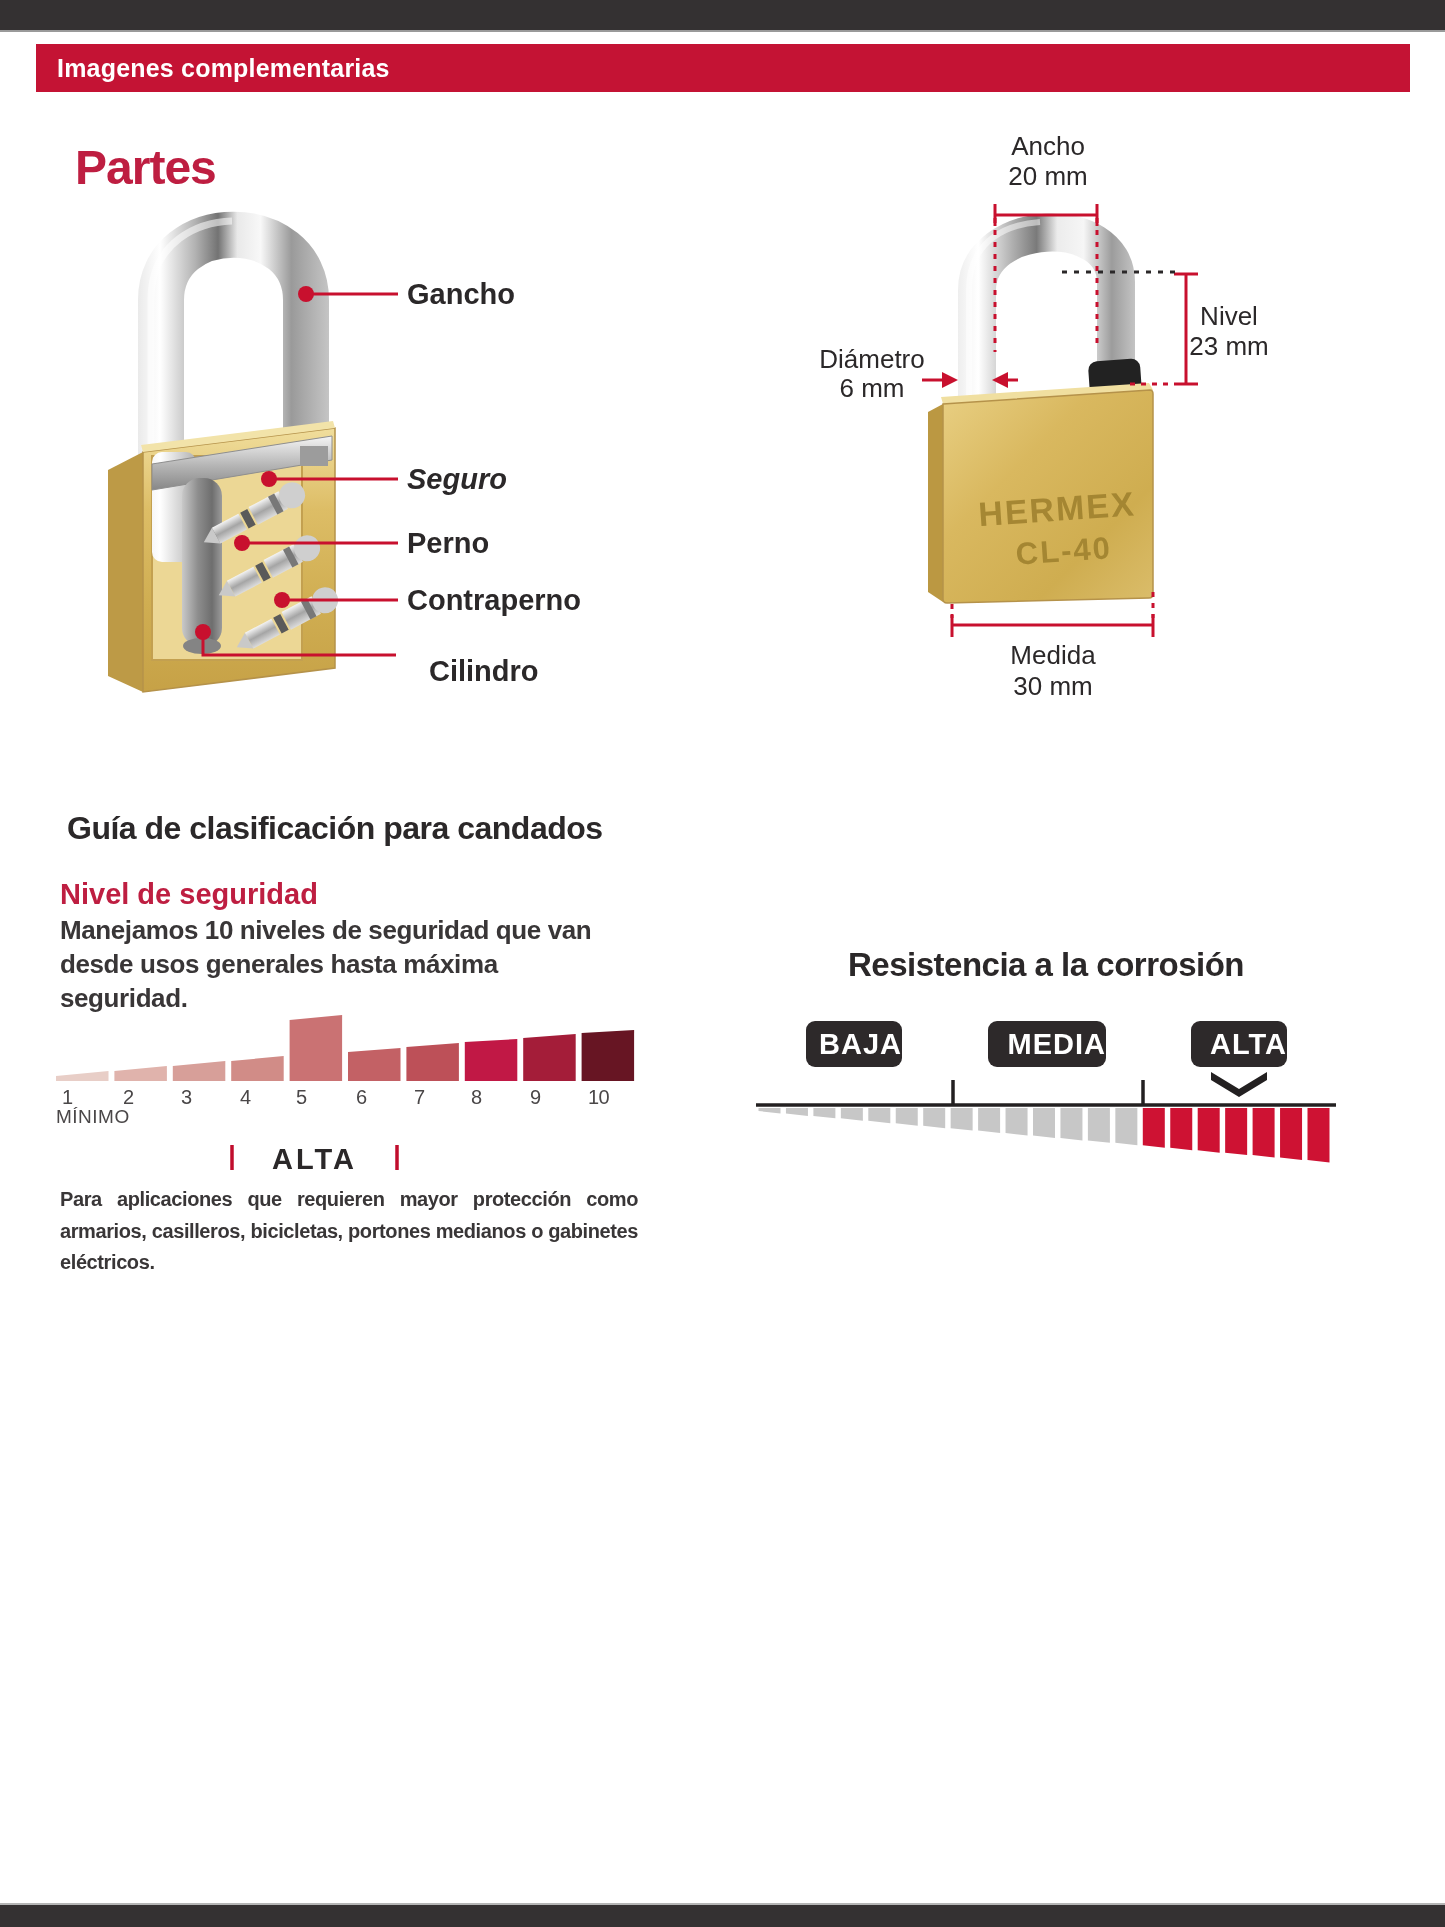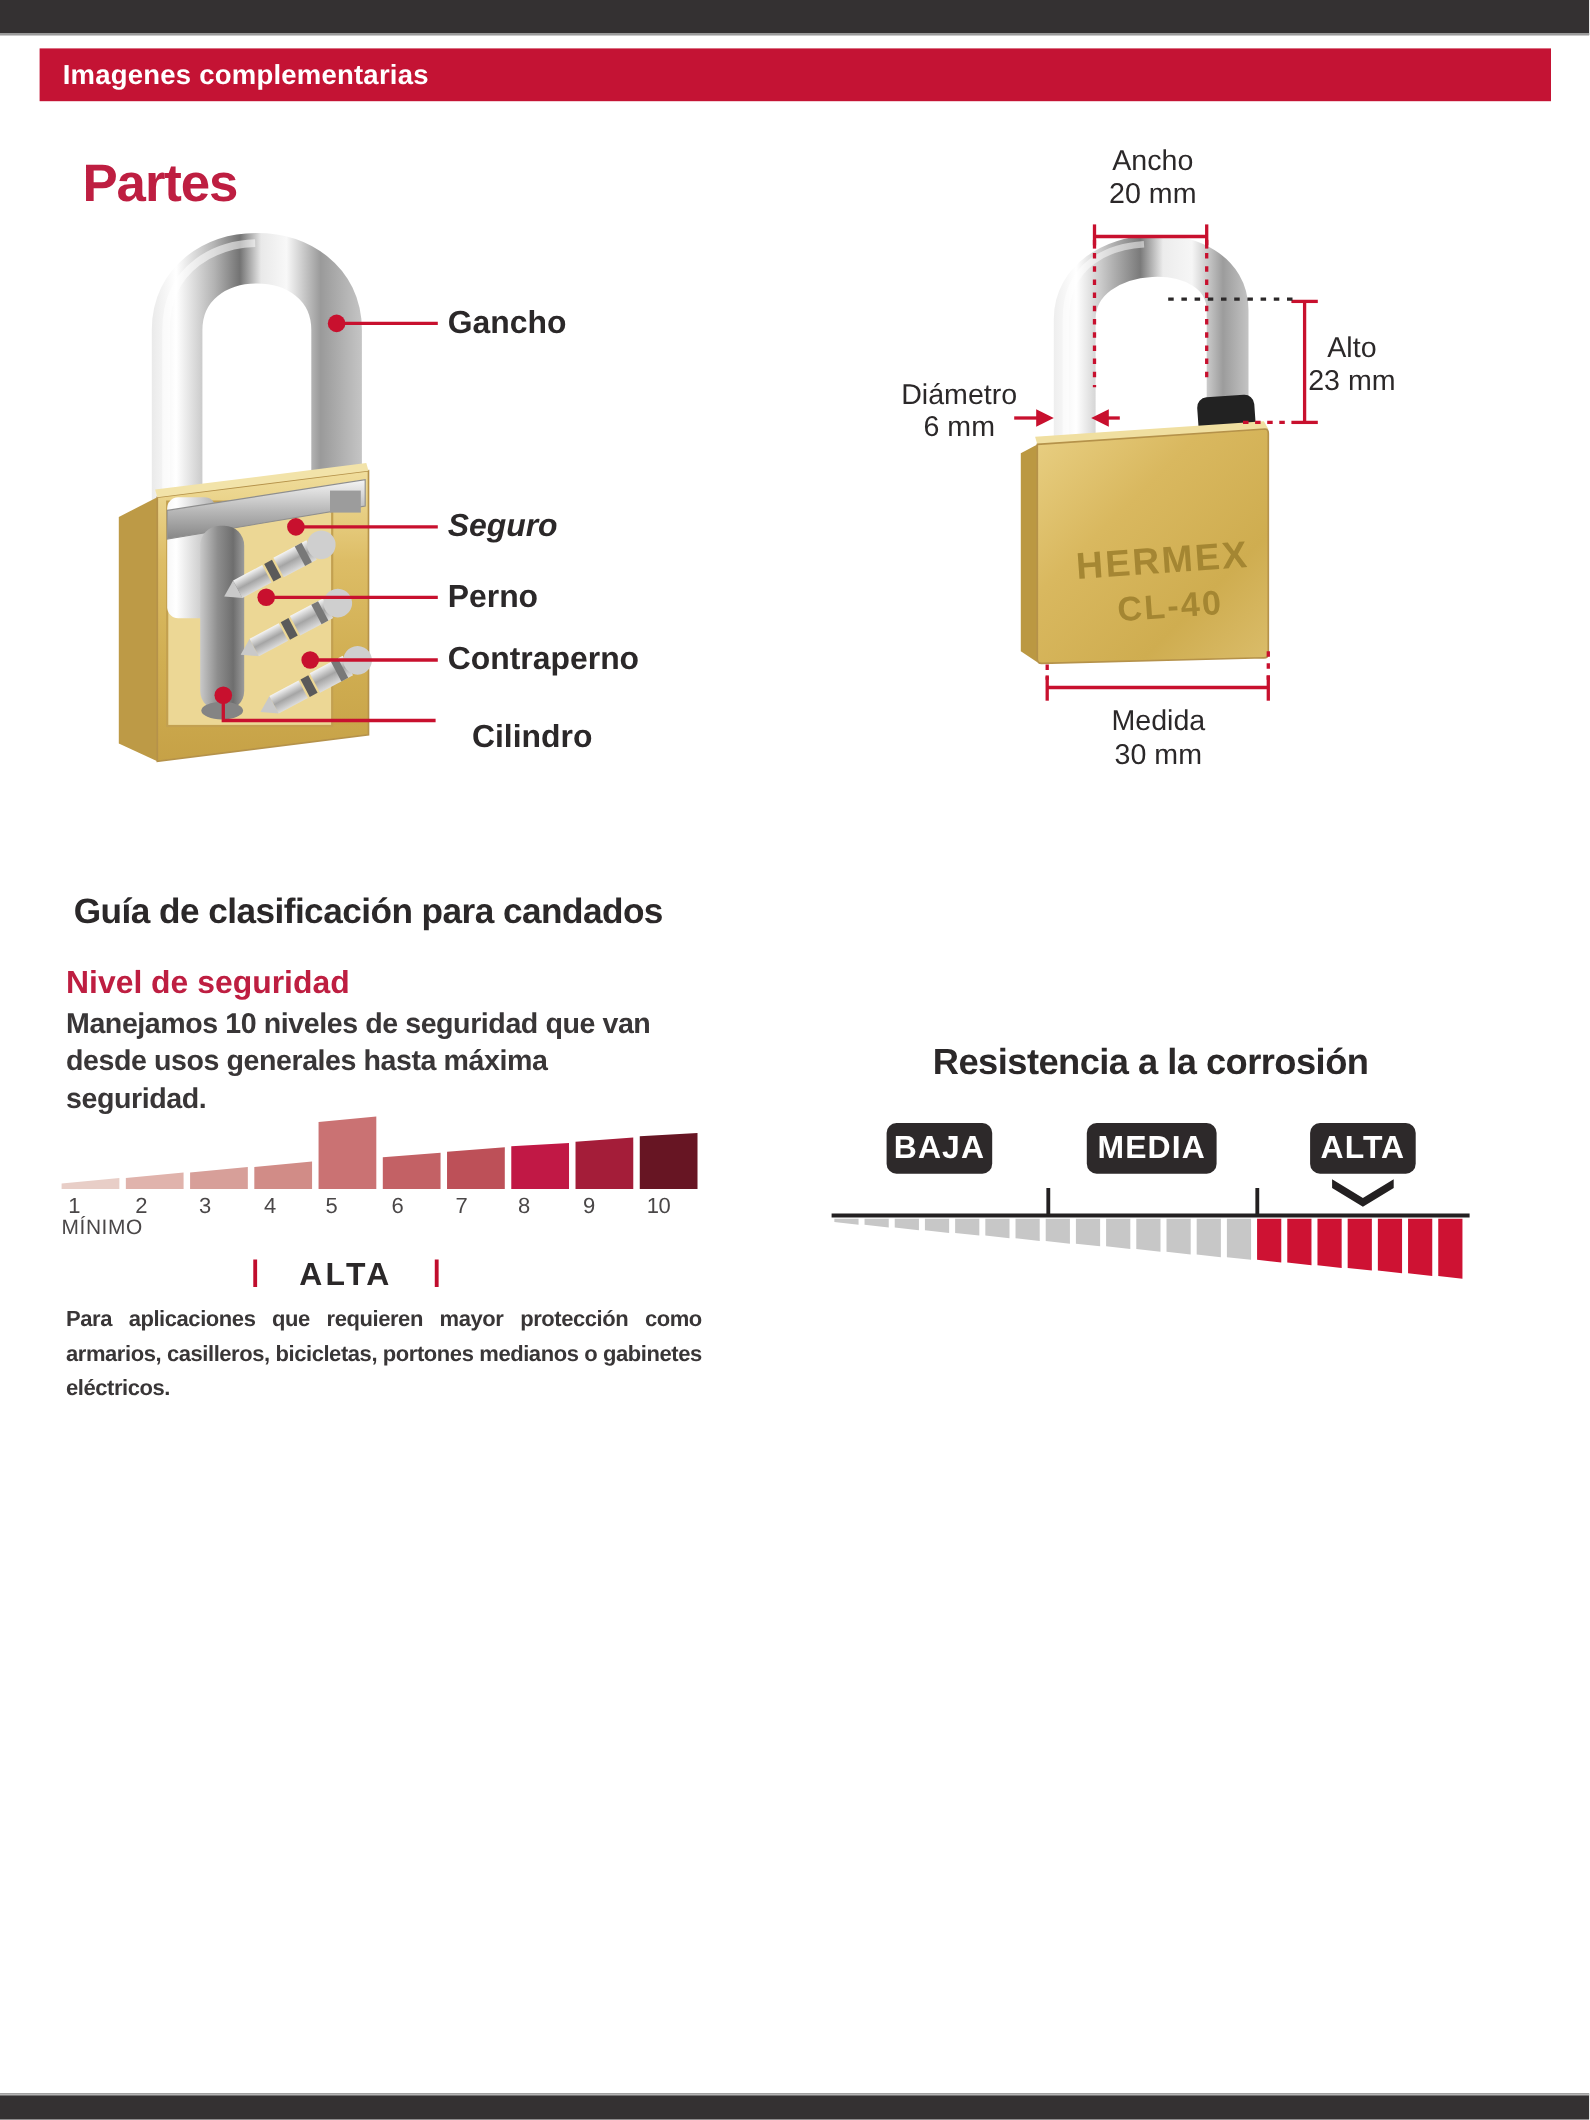--- a/index.html
+++ b/index.html
@@ -20,21 +20,21 @@
            color:#393637;letter-spacing:-.4px;}
   .num{font-size:20px;color:#4a4748;top:1086px;letter-spacing:-.5px;}
   .minimo{left:56px;top:1106px;font-size:19px;color:#4a4748;letter-spacing:.5px;}
   .h-alta{left:232px;top:1143px;width:165px;text-align:center;font-size:29px;font-weight:700;
           color:#2b2829;letter-spacing:3px;}
   .p-apps{left:60px;top:1184px;width:578px;font-size:20px;font-weight:700;line-height:1.58;
           color:#393637;letter-spacing:-.4px;text-align:justify;}
   .h-corr{left:846px;top:946px;width:400px;text-align:center;font-size:33px;font-weight:700;
           color:#2b2829;letter-spacing:-.5px;}
   .badge{height:46px;background:#2d292a;border-radius:9px;color:#ffffff;display:flex;
-         align-items:center;justify-content:center;font-size:29px;font-weight:700;letter-spacing:1px;}
+         align-items:center;justify-content:flex-end;font-size:29px;font-weight:700;letter-spacing:1px;}
   svg{position:absolute;left:0;top:0;}
 </style>
 </head>
 <body>
 
 <div class="page">
 
   <div class="abs bar-top"></div>
   <div class="abs bar-bottom"></div>
 
@@ -240,21 +240,21 @@
   <div class="abs h-partes">Partes</div>
 
   <div class="abs part-label" style="left:407px;top:294px;">Gancho</div>
   <div class="abs part-label" style="left:407px;top:479px;font-style:italic;">Seguro</div>
   <div class="abs part-label" style="left:407px;top:543px;">Perno</div>
   <div class="abs part-label" style="left:407px;top:600px;">Contraperno</div>
   <div class="abs part-label" style="left:405px;top:671px;margin-left:24px;">Cilindro</div>
 
   <div class="abs dim-label" style="left:1048px;top:146px;">Ancho</div>
   <div class="abs dim-label" style="left:1048px;top:176px;">20 mm</div>
-  <div class="abs dim-label" style="left:1229px;top:316px;">Alto</div>
+  <div class="abs dim-label" style="left:1229px;top:316px;">Nivel</div>
   <div class="abs dim-label" style="left:1229px;top:346px;">23 mm</div>
   <div class="abs dim-label" style="left:872px;top:359px;">Diámetro</div>
   <div class="abs dim-label" style="left:872px;top:388px;">6 mm</div>
   <div class="abs dim-label" style="left:1053px;top:655px;">Medida</div>
   <div class="abs dim-label" style="left:1053px;top:686px;">30 mm</div>
 
   <div class="abs h-guia">Guía de clasificación para candados</div>
   <div class="abs h-nivel">Nivel de seguridad</div>
   <div class="abs p-intro">Manejamos 10 niveles de seguridad que van desde usos generales hasta máxima seguridad.</div>
 

